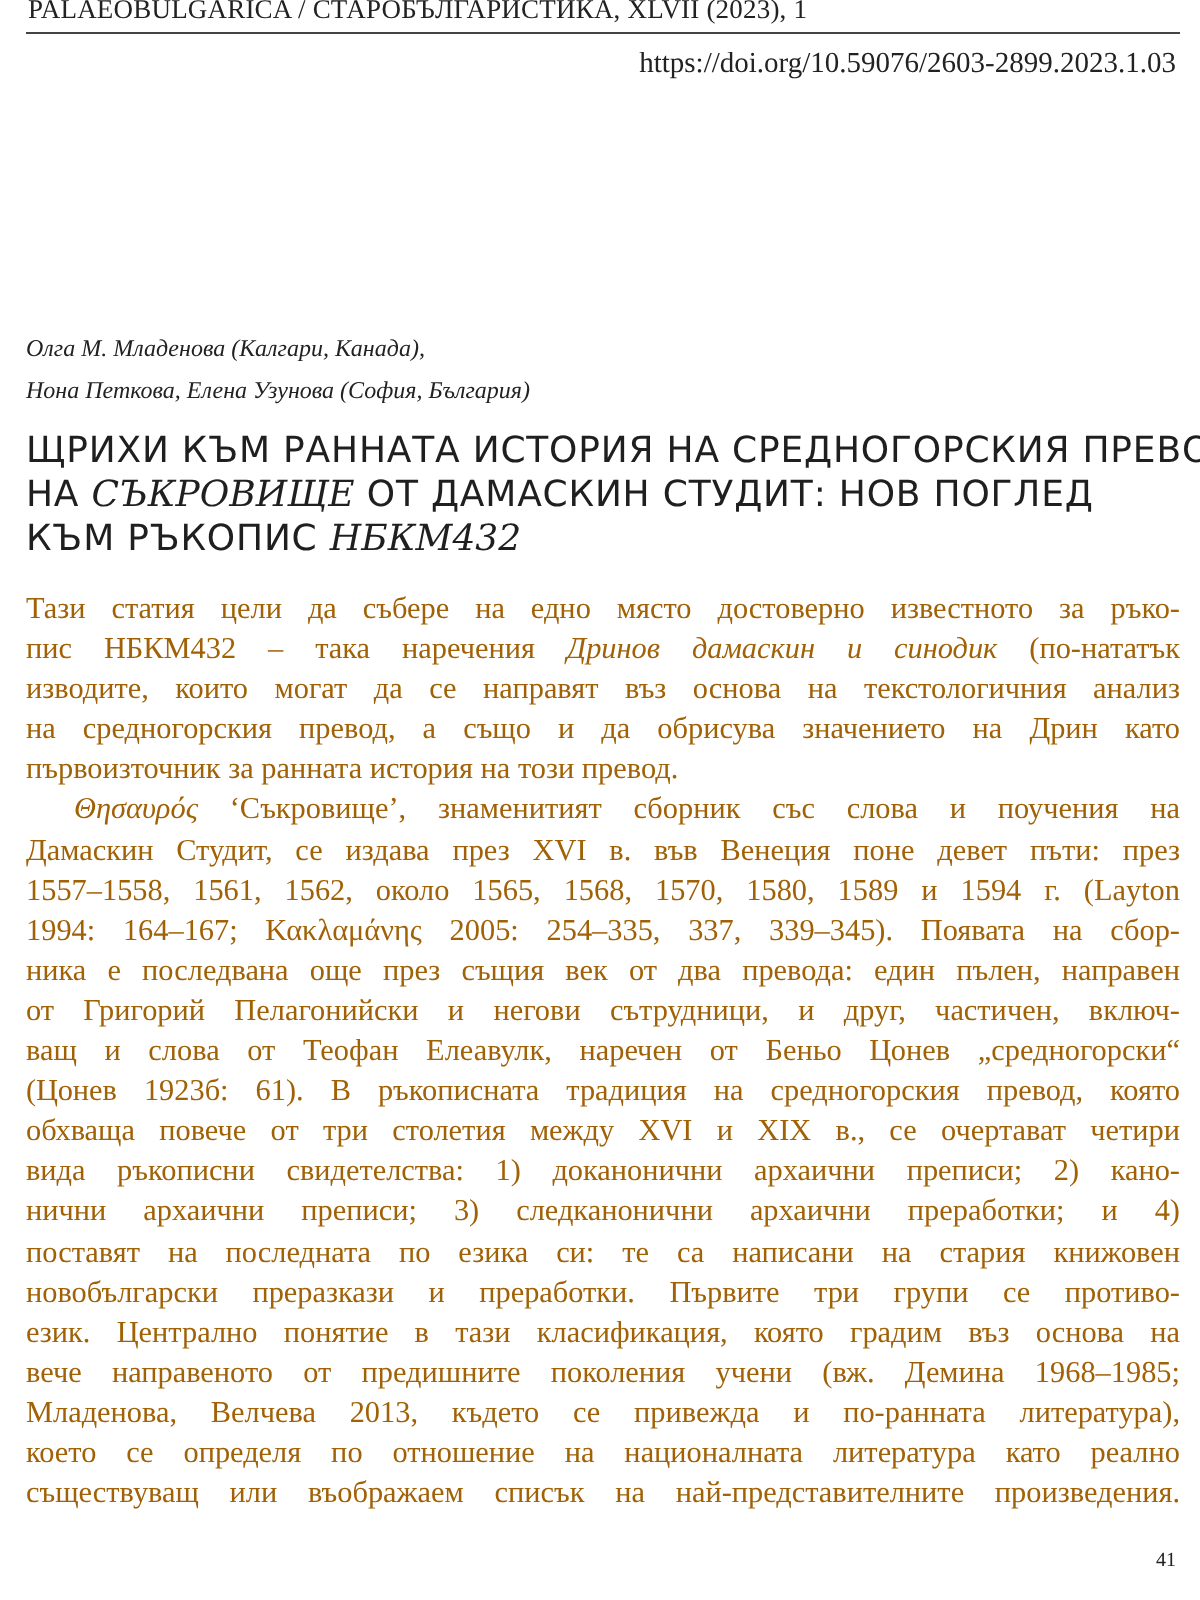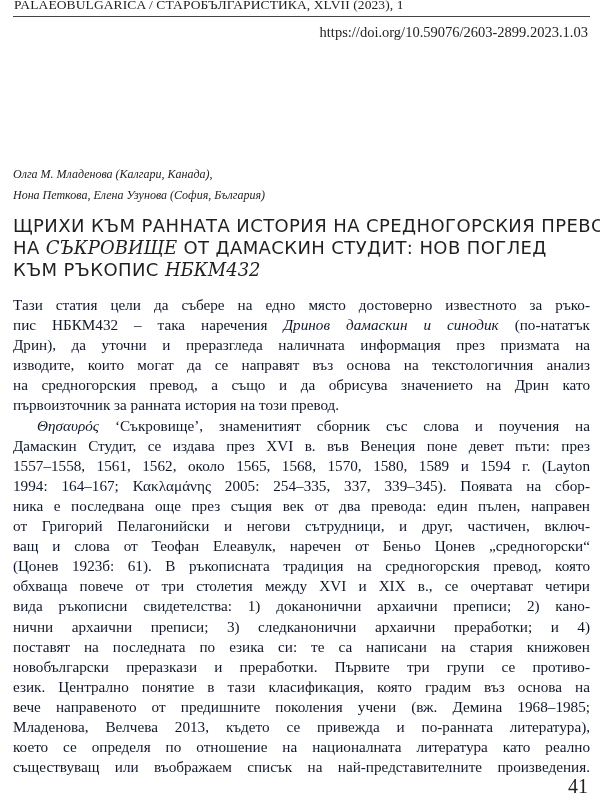--- a/index.html
+++ b/index.html
@@ -67,41 +67,41 @@
       font-style: italic;
       letter-spacing: 0;
     }
     .body-text {
       position: absolute;
       left: 13px;
       top: 295px;
       width: 577px;
       font-size: 15.2px;
       line-height: 20.1px;
-      color: #0f172a;
+      color: #a16207;
       text-align: justify;
     }
     .line {
       display: block;
       text-align: justify;
       text-align-last: justify;
       white-space: nowrap;
       overflow: visible;
     }
     .line.last {
       text-align-last: left;
     }
     .line.indent {
       padding-left: 24px;
     }
     .page-number {
       position: absolute;
       right: 12px;
       top: 775px;
-      font-size: 20px;
+      font-size: 10px;
       color: #222;
       font-family: Liberation Serif, serif;
     }
   </style>
 </head>
 <body>
 
 <div class="running-head">PALAEOBULGARICA / СТАРОБЪЛГАРИСТИКА, XLVII (2023), 1</div>
 <div class="head-rule"></div>
 <div class="doi">https://doi.org/10.59076/2603-2899.2023.1.03</div>
@@ -114,21 +114,20 @@
 <div class="title">
   <div><span>ЩРИХИ КЪМ РАННАТА ИСТОРИЯ НА СРЕДНОГОРСКИЯ ПРЕВОД</span></div>
   <div><span>НА </span><i>СЪКРОВИЩЕ</i><span> ОТ ДАМАСКИН СТУДИТ: НОВ ПОГЛЕД</span></div>
   <div><span>КЪМ РЪКОПИС </span><i>НБКМ432</i></div>
 </div>
 
 <div class="body-text">
   <div>
     <span class="line">Тази статия цели да събере на едно място достоверно известното за ръко-</span>
     <span class="line"><span>пис НБКМ432 – така наречения </span><i>Дринов дамаскин и синодик</i><span> (по-нататък</span></span>
-    <span class="line">Дрин), да уточни и преразгледа наличната информация през призмата на</span>
     <span class="line">изводите, които могат да се направят въз основа на текстологичния анализ</span>
     <span class="line">на средногорския превод, а също и да обрисува значението на Дрин като</span>
     <span class="line last">първоизточник за ранната история на този превод.</span>
   </div>
   <div>
     <span class="line indent"><i>Θησαυρός</i><span> ‘Съкровище’, знаменитият сборник със слова и поучения на</span></span>
     <span class="line">Дамаскин Студит, се издава през XVI в. във Венеция поне девет пъти: през</span>
     <span class="line">1557–1558, 1561, 1562, около 1565, 1568, 1570, 1580, 1589 и 1594 г. (Layton</span>
     <span class="line">1994: 164–167; Κακλαμάνης 2005: 254–335, 337, 339–345). Появата на сбор-</span>
     <span class="line">ника е последвана още през същия век от два превода: един пълен, направен</span>

